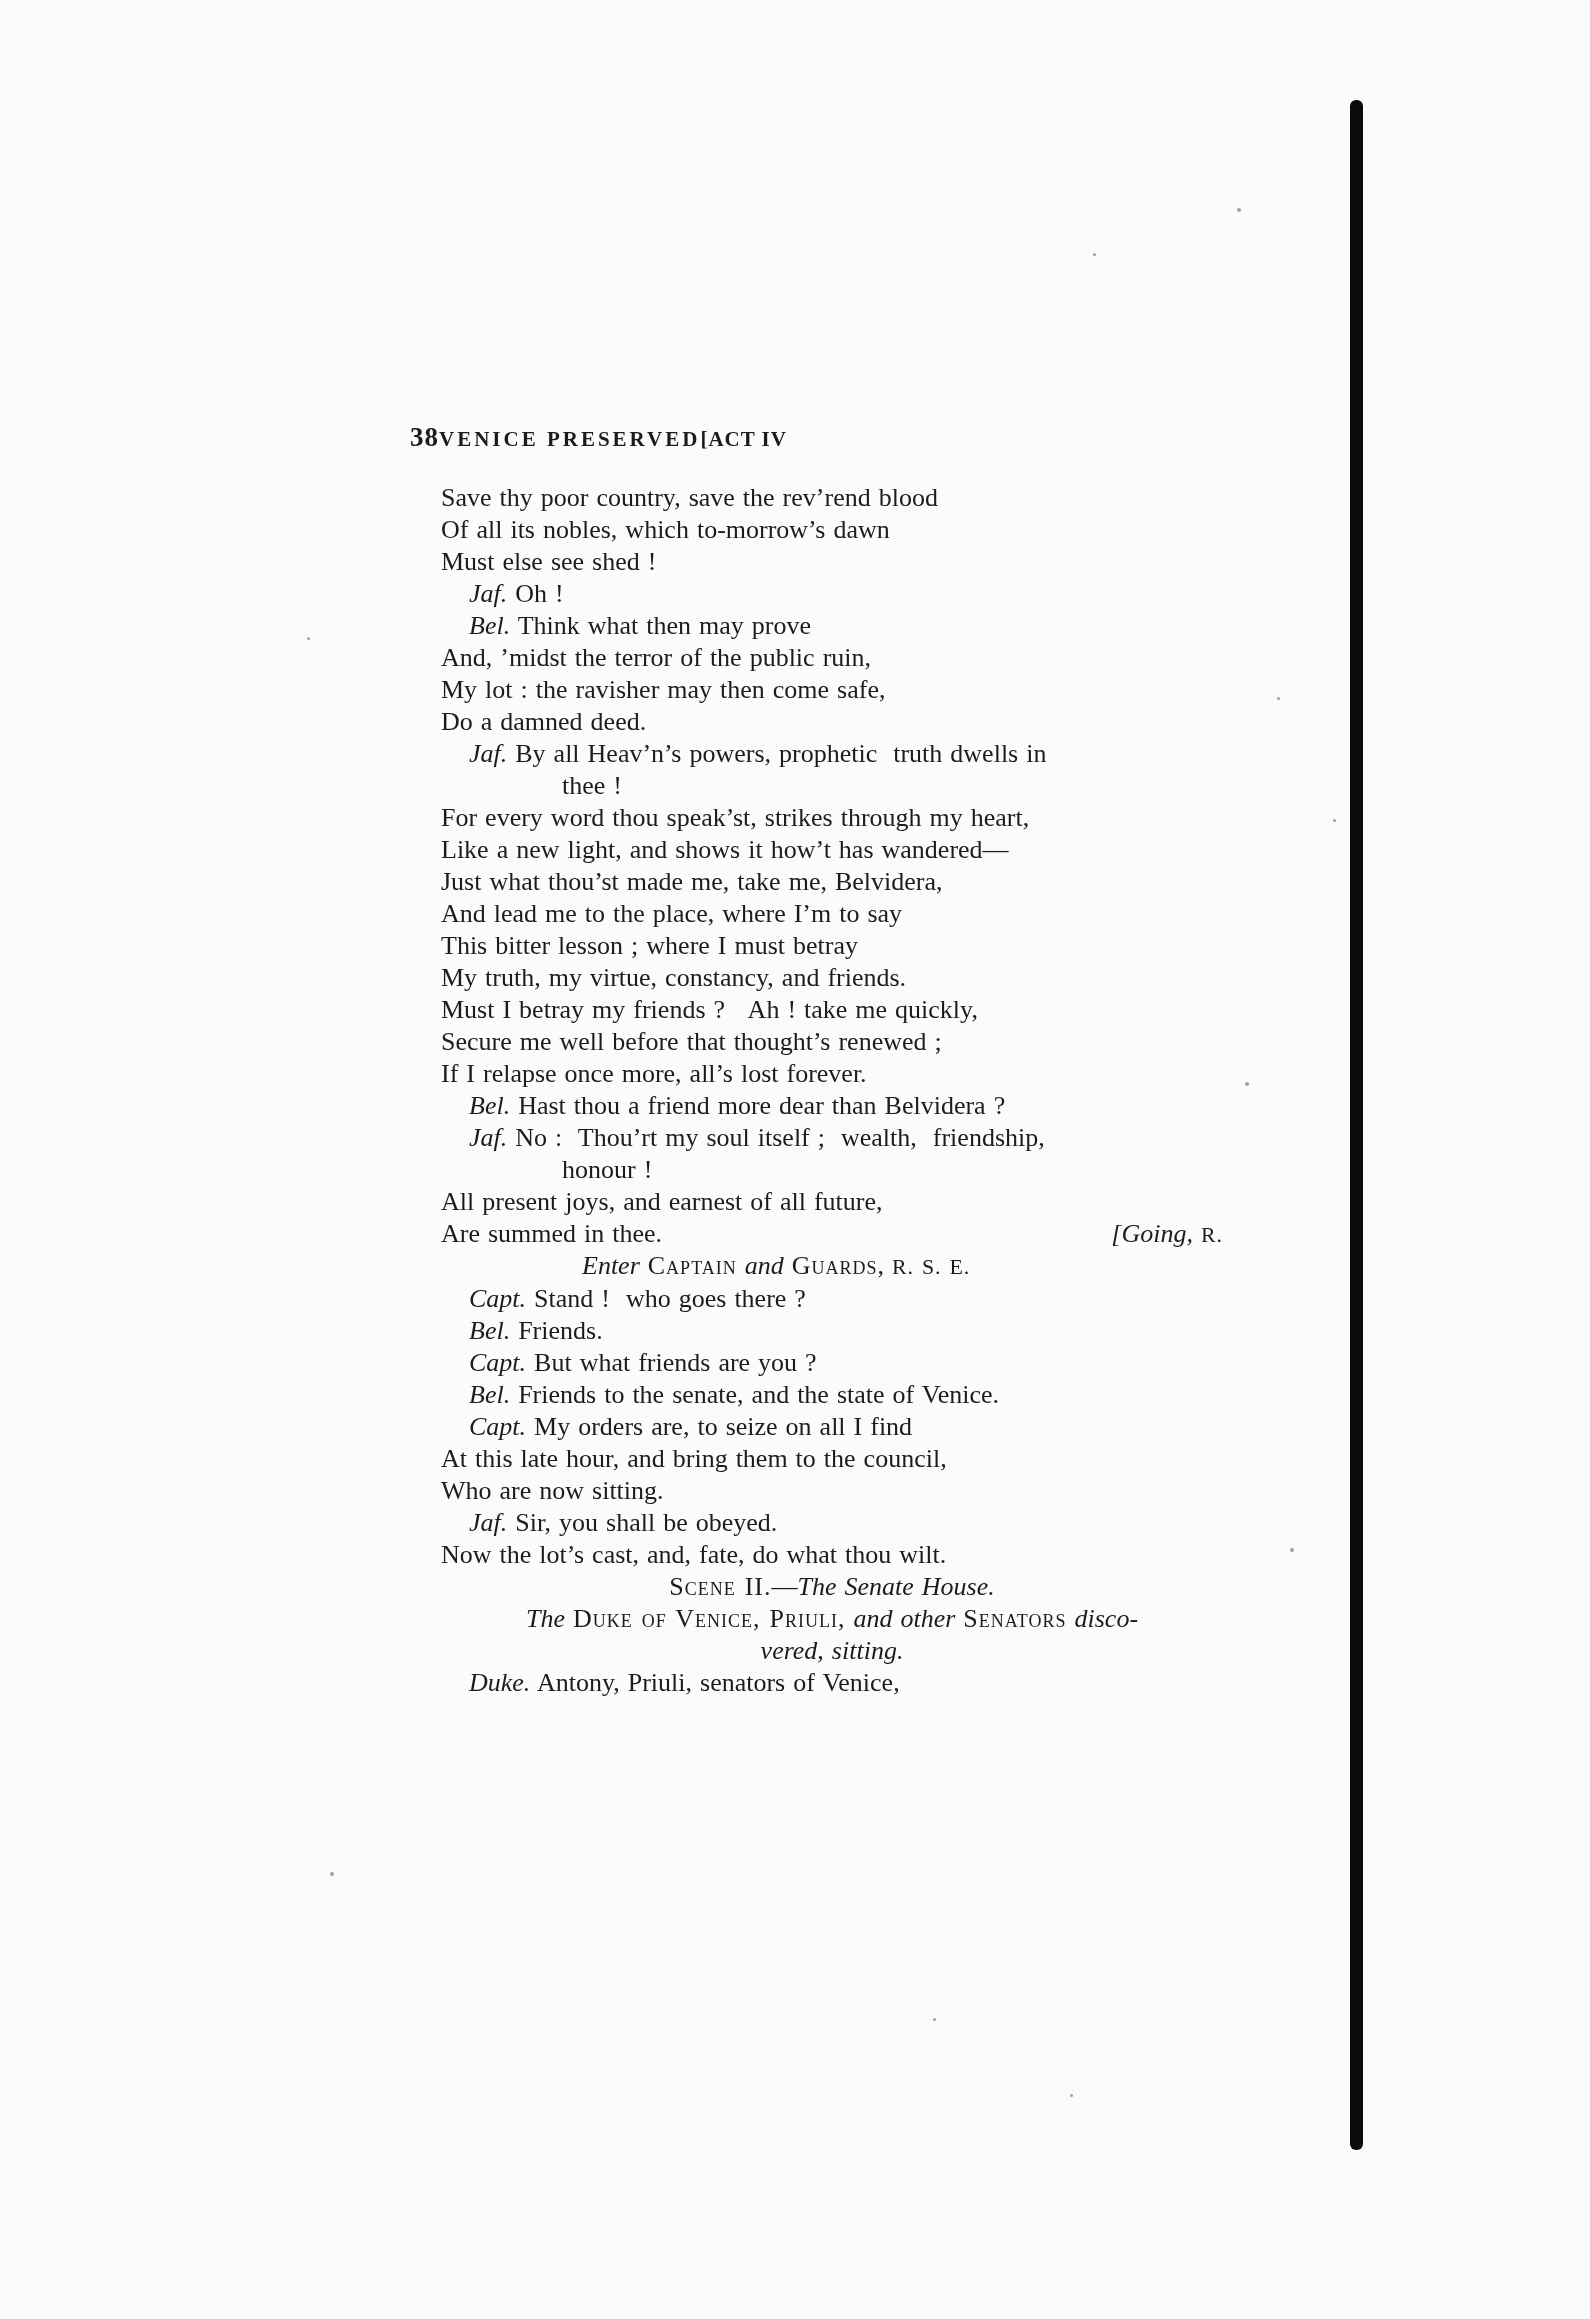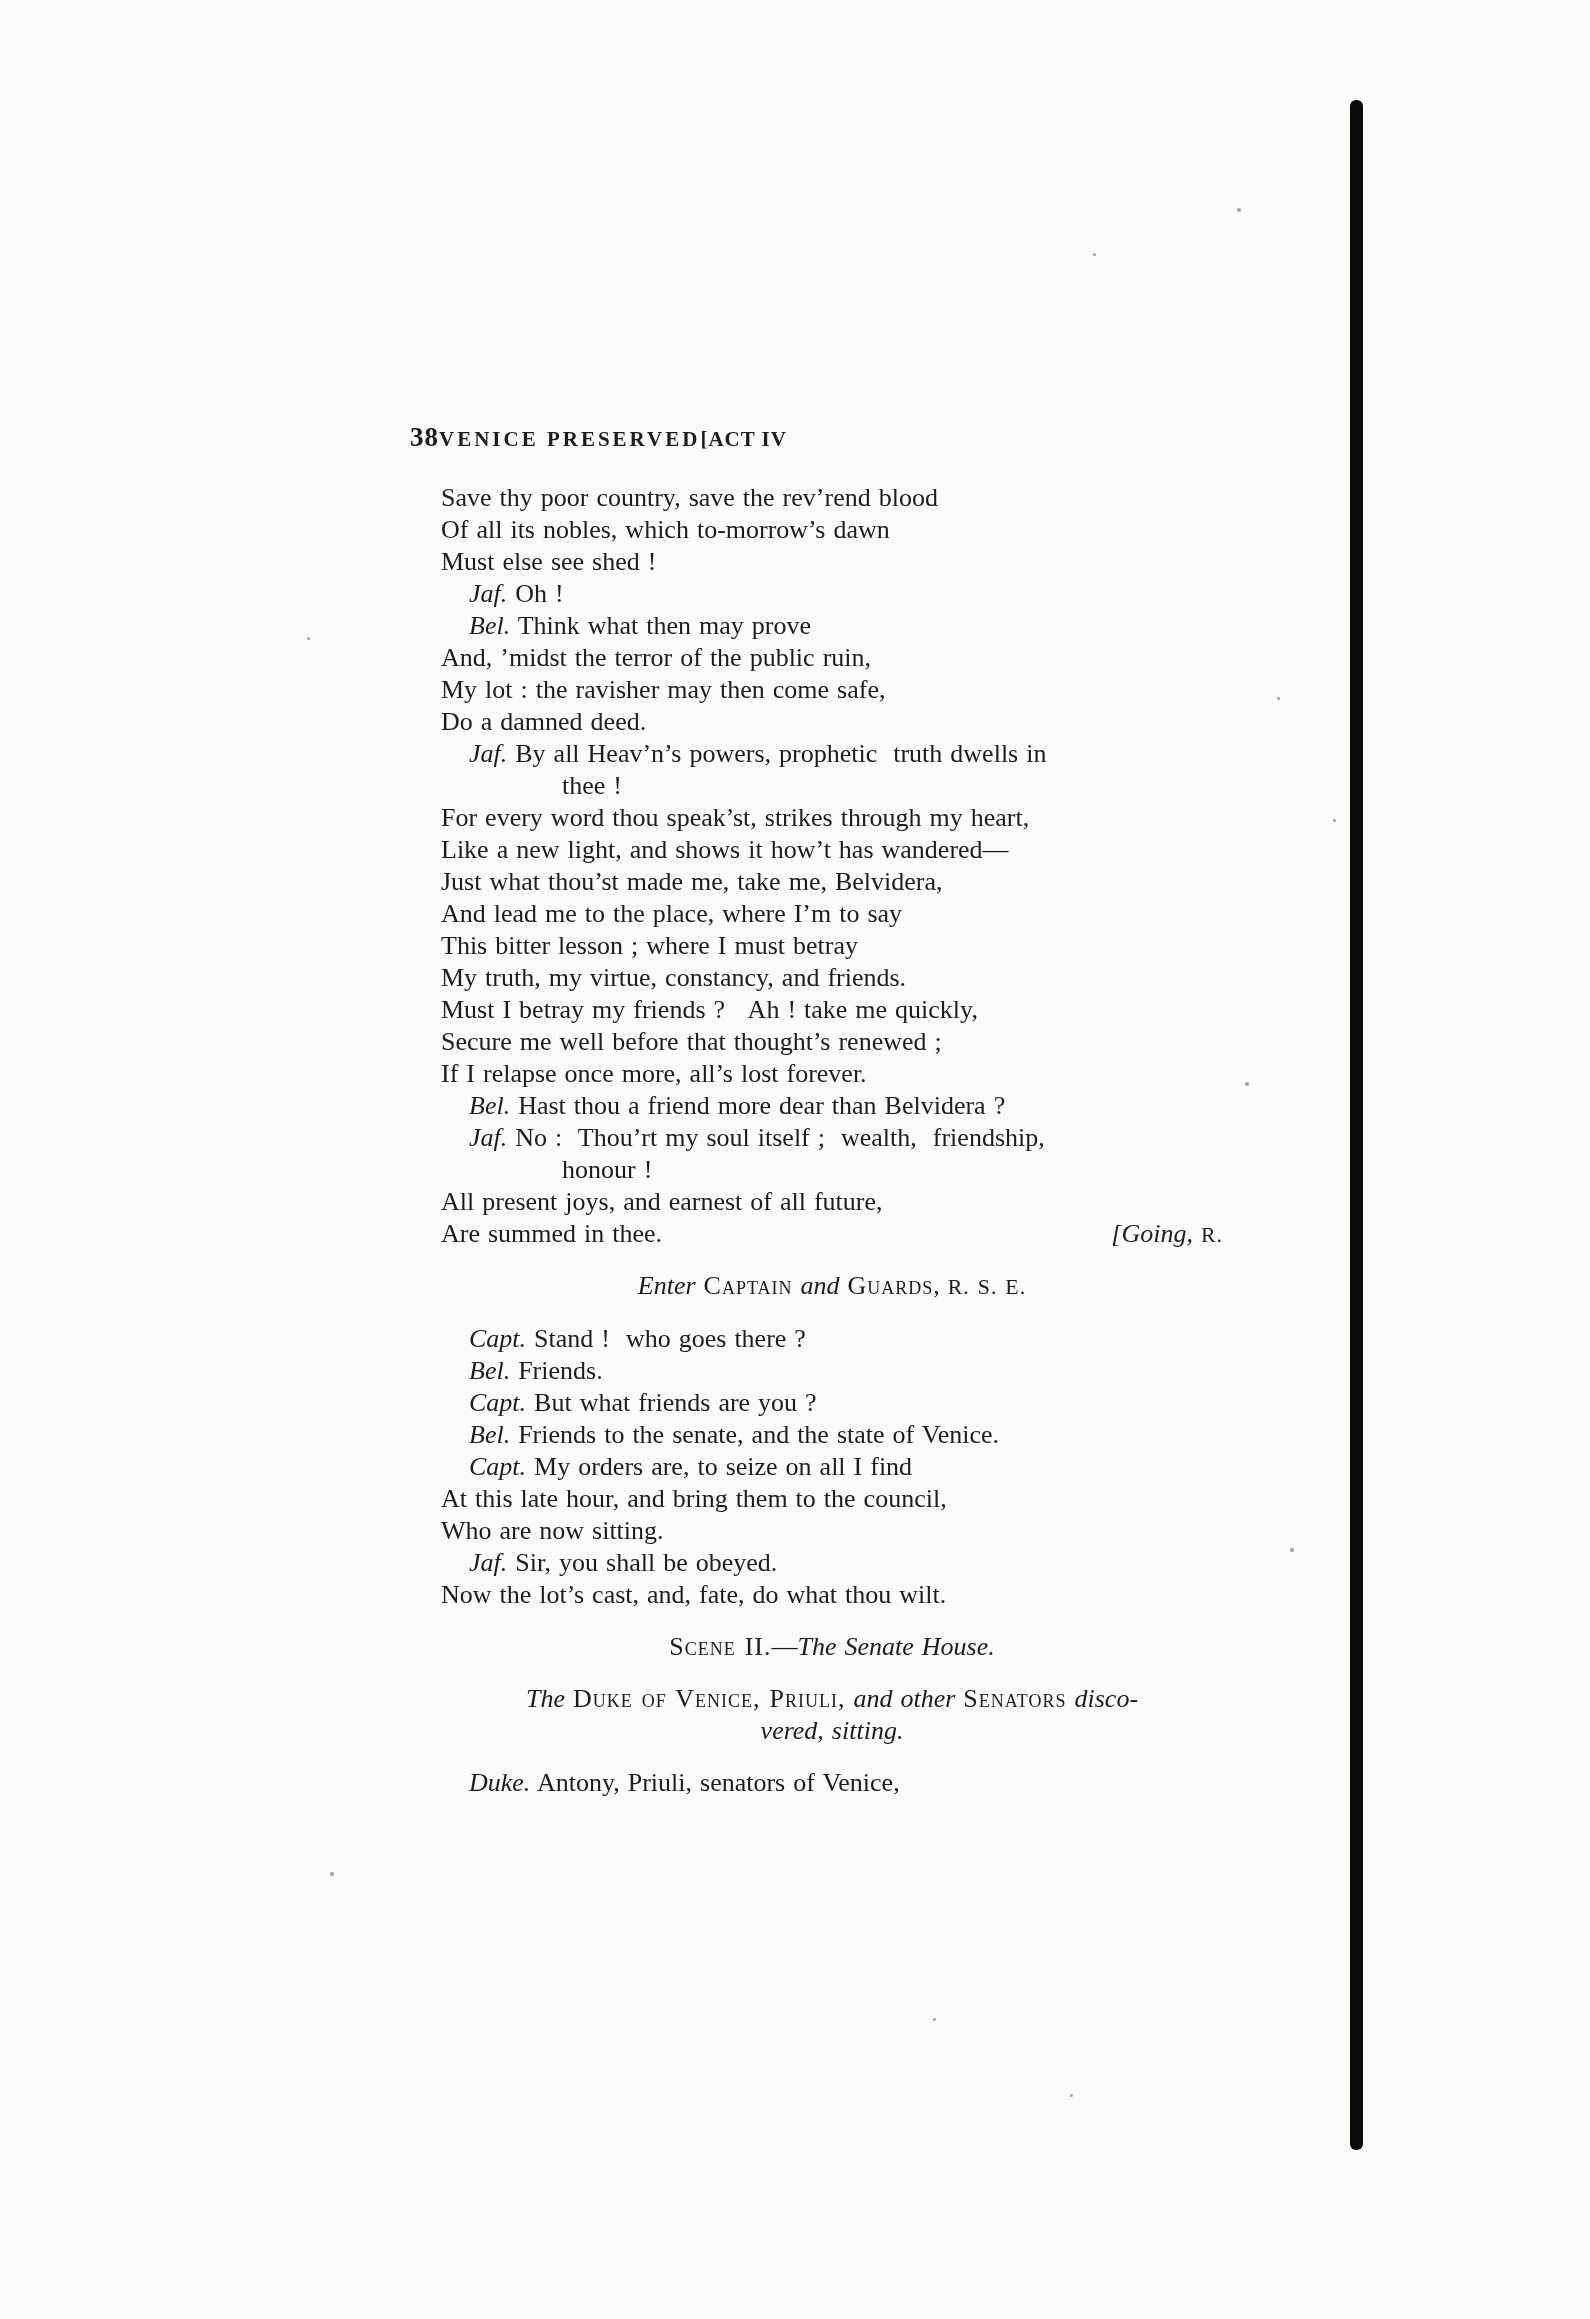--- a/index.html
+++ b/index.html
@@ -64,21 +64,21 @@
     width:782px;
     font-size:26px;
     line-height:32px;
     word-spacing:1.5px;
   }
   .l{white-space:pre-wrap;}
   .l.center{text-align:center;}
   .l.right{text-align:right;}
   .l.ind1{padding-left:28px;}
   .l.ind2{padding-left:121px;}
-  .l.gap{margin-top:20px;}
+  .l.gap{}
   .seg.i{font-style:italic;}
   .seg.sc{font-variant:small-caps;letter-spacing:1px;}
   .seg.cs{font-size:0.84em;letter-spacing:1px;}
   .rt{float:right;}
 </style>
 </head>
 <body>
 
 <div class="page">
 

